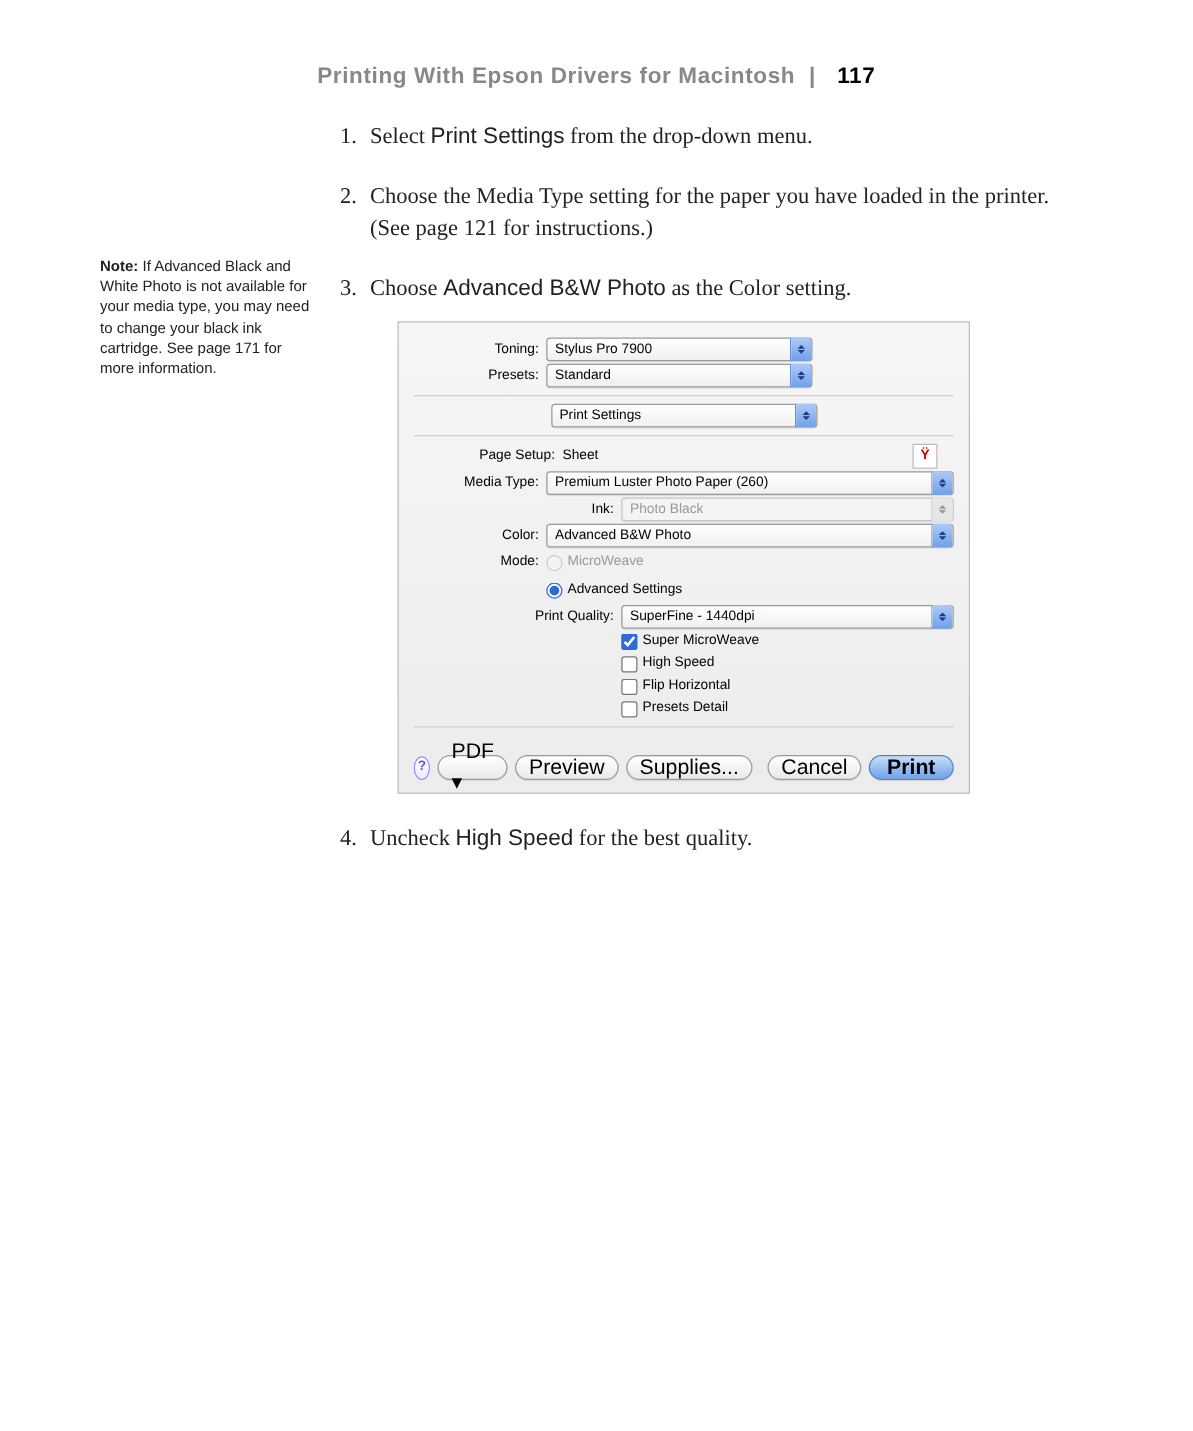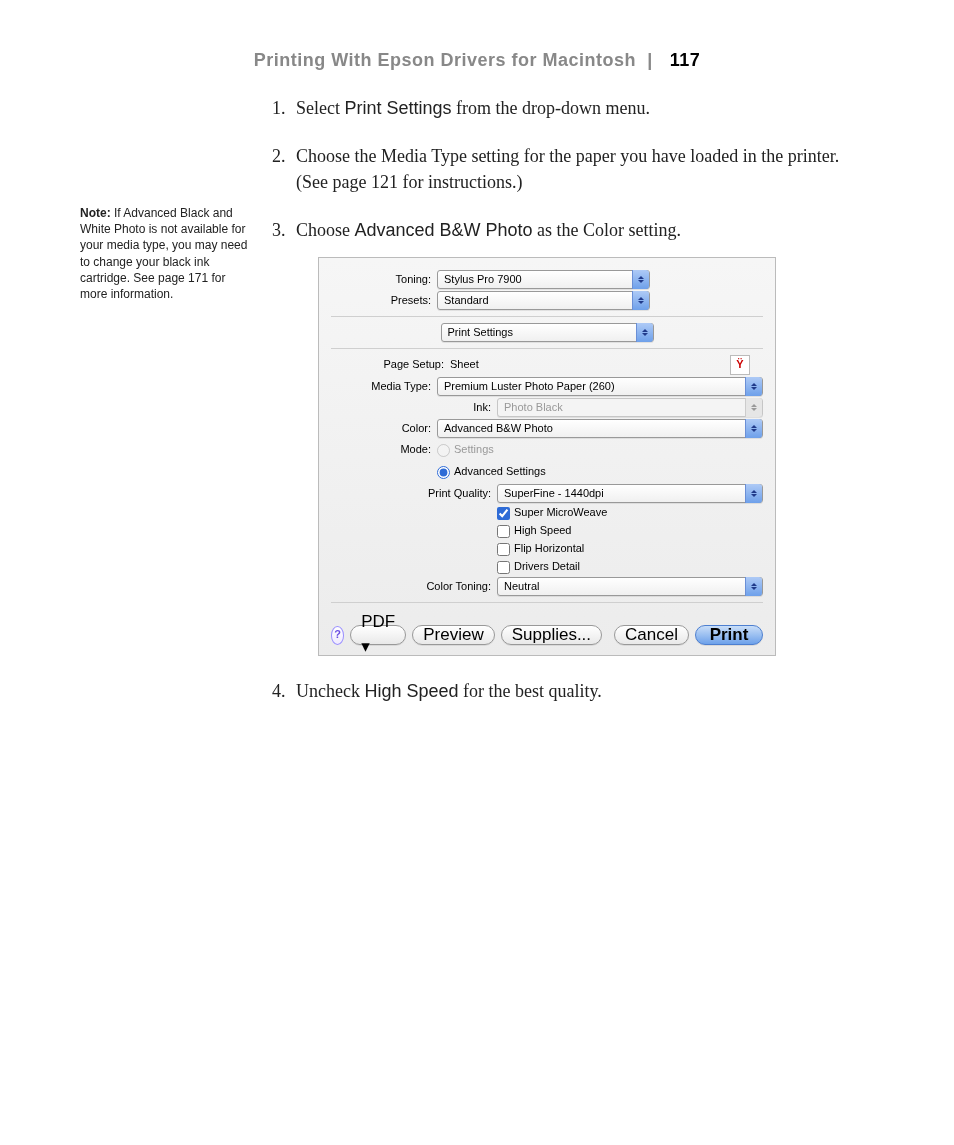--- a/index.html
+++ b/index.html
@@ -112,21 +112,21 @@
               <div class="lbl">Color:</div>
               <div class="sel" style="flex:1">
                   <span>Advanced B&amp;W Photo</span>
                   <span class="cap"></span>
                 </div>
             </div>
             <div class="row">
               <div class="lbl">Mode:</div>
               <label class="radio">
                   <input type="radio" name="mode" disabled="" style="">
-                  <span style="color:#999">Settings</span>
+                  <span style="color:#999">MicroWeave</span>
                 </label>
             </div>
             <div class="row">
               <div class="lbl"></div>
               <label class="radio">
                   <input type="radio" name="mode" checked="" style="">
                   <span>Advanced Settings</span>
                 </label>
             </div>
             <div class="row">
@@ -144,29 +144,22 @@
               <label class="check">
                   <input type="checkbox" style="">
                   <span>High Speed</span>
                 </label>
               <label class="check">
                   <input type="checkbox" style="">
                   <span>Flip Horizontal</span>
                 </label>
               <label class="check">
                   <input type="checkbox" style="">
-                  <span>Drivers Detail</span>
+                  <span>Presets Detail</span>
                 </label>
-            </div>
-            <div class="row">
-              <div class="lbl2">Color Toning:</div>
-              <div class="sel" style="flex:1">
-                  <span>Neutral</span>
-                  <span class="cap"></span>
-                </div>
             </div>
             <hr class="sep">
             <div class="btnrow">
               <div class="help">
                   <span>?</span>
                 </div>
               <div class="ob">
                   <span>PDF ▾</span>
                 </div>
               <div class="ob">

